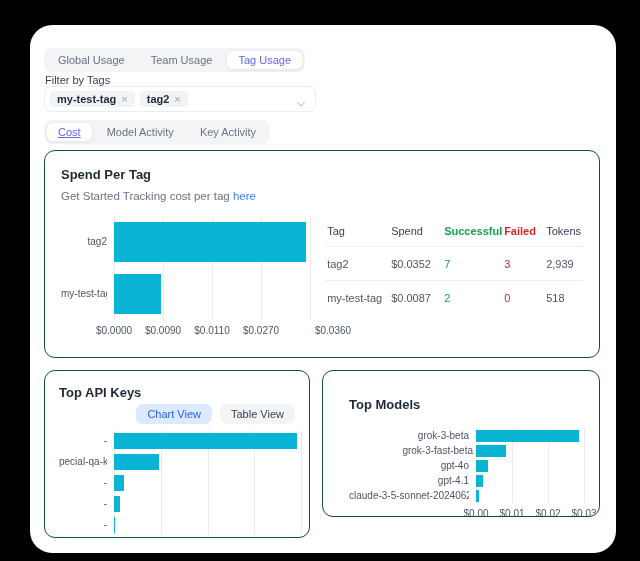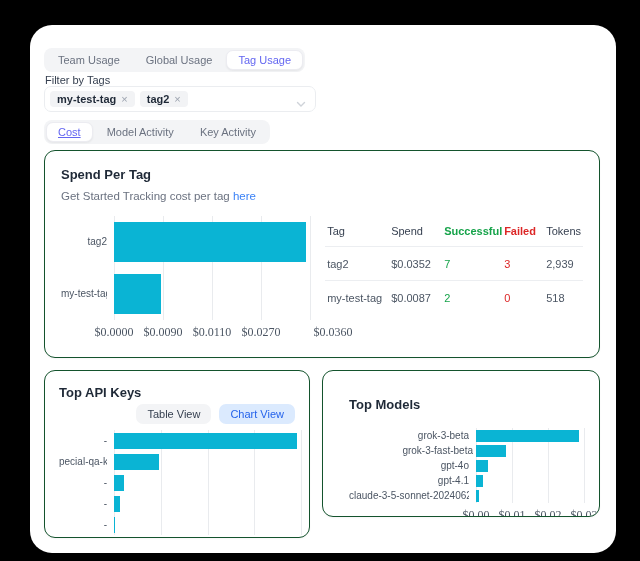--- a/index.html
+++ b/index.html
@@ -42,22 +42,22 @@
   .subtitle a { color:#3b82f6; text-decoration:none; cursor:pointer; }
 
   .spend-row { display:flex; margin-top:14px; }
 
   
   .chart { position:relative; }
   .gridline { position:absolute; top:0; width:1px; background:#e9ebee; }
   .cbar { position:absolute; background:#0ab4d4; }
   .clabel { position:absolute; font-size:10px; color:#4b5563; text-align:right;
     white-space:nowrap; overflow:hidden; }
-  .ctick { position:absolute; font-size:12px; color:#4b5563; transform:translateX(-50%);
-    white-space:nowrap;font-family:Liberation Serif, serif; }
+  .ctick { position:absolute; font-size:10px; color:#4b5563; transform:translateX(-50%);
+    white-space:nowrap; }
 
   
   .stats-table { flex:1; margin-left:14px; font-size:11px; }
   .trow { display:grid; grid-template-columns:64px 53px 60px 42px 1fr;
     align-items:center; padding:0 2px; }
   .trow.head { height:30px; color:#374151; font-weight:500; }
   .trow.body { height:34px; color:#4b5563; border-top:1px solid #eceef1; }
   .c-success { color:#16a34a; }
   .c-failed { color:#dc2626; }
   .trow.head .c-success { font-weight:600; }
@@ -68,22 +68,22 @@
   .toggle-btn { font-size:11px; padding:4px 11px; border-radius:7px; border:none;
     cursor:pointer; background:#f3f4f6; color:#374151; font-family:inherit; }
   .toggle-btn.active { background:#dbeafe; color:#2563eb; font-weight:500; }
 </style>
 </head>
 <body>
 
 <div class="app">
 
   <div class="pill-group top-tabs">
+    <span class="pill-tab">Global Usage</span>
     <span class="pill-tab">Team Usage</span>
-    <span class="pill-tab">Global Usage</span>
     <span class="pill-tab active">Tag Usage</span>
   </div>
 
   <div class="filter-label">Filter by Tags</div>
   <div class="tag-select">
     <span class="chip">
       <span>my-test-tag</span>
       <span class="x">×</span>
     </span>
     <span class="chip">
@@ -147,22 +147,22 @@
           <span class="c-failed">0</span>
           <span>518</span>
         </div>
       </div>
     </div>
   </div>
 
   <div class="card" id="apikeys-card">
     <div class="card-title">Top API Keys</div>
     <div class="view-toggle">
+      <button class="toggle-btn active">Chart View</button>
       <button class="toggle-btn">Table View</button>
-      <button class="toggle-btn active">Chart View</button>
     </div>
     <div class="chart" style="margin-top: 6px; width: 246px; height: 109px;">
         <div class="gridline" style="left: 55px; height: 105px;"></div>
         <div class="gridline" style="left: 101.75px; height: 105px;"></div>
         <div class="gridline" style="left: 148.5px; height: 105px;"></div>
         <div class="gridline" style="left: 195.25px; height: 105px;"></div>
         <div class="gridline" style="left: 242px; height: 105px;"></div>
         <div class="clabel" style="left: 0px; width: 48px; top: 0px; line-height: 21px;">-</div>
         <div class="cbar" style="left: 55px; top: 2.5px; width: 182.844px; height: 16px; background: rgb(10, 180, 212);"></div>
         <div class="clabel" style="left: 0px; width: 48px; top: 21px; line-height: 21px;">pecial-qa-key</div>

